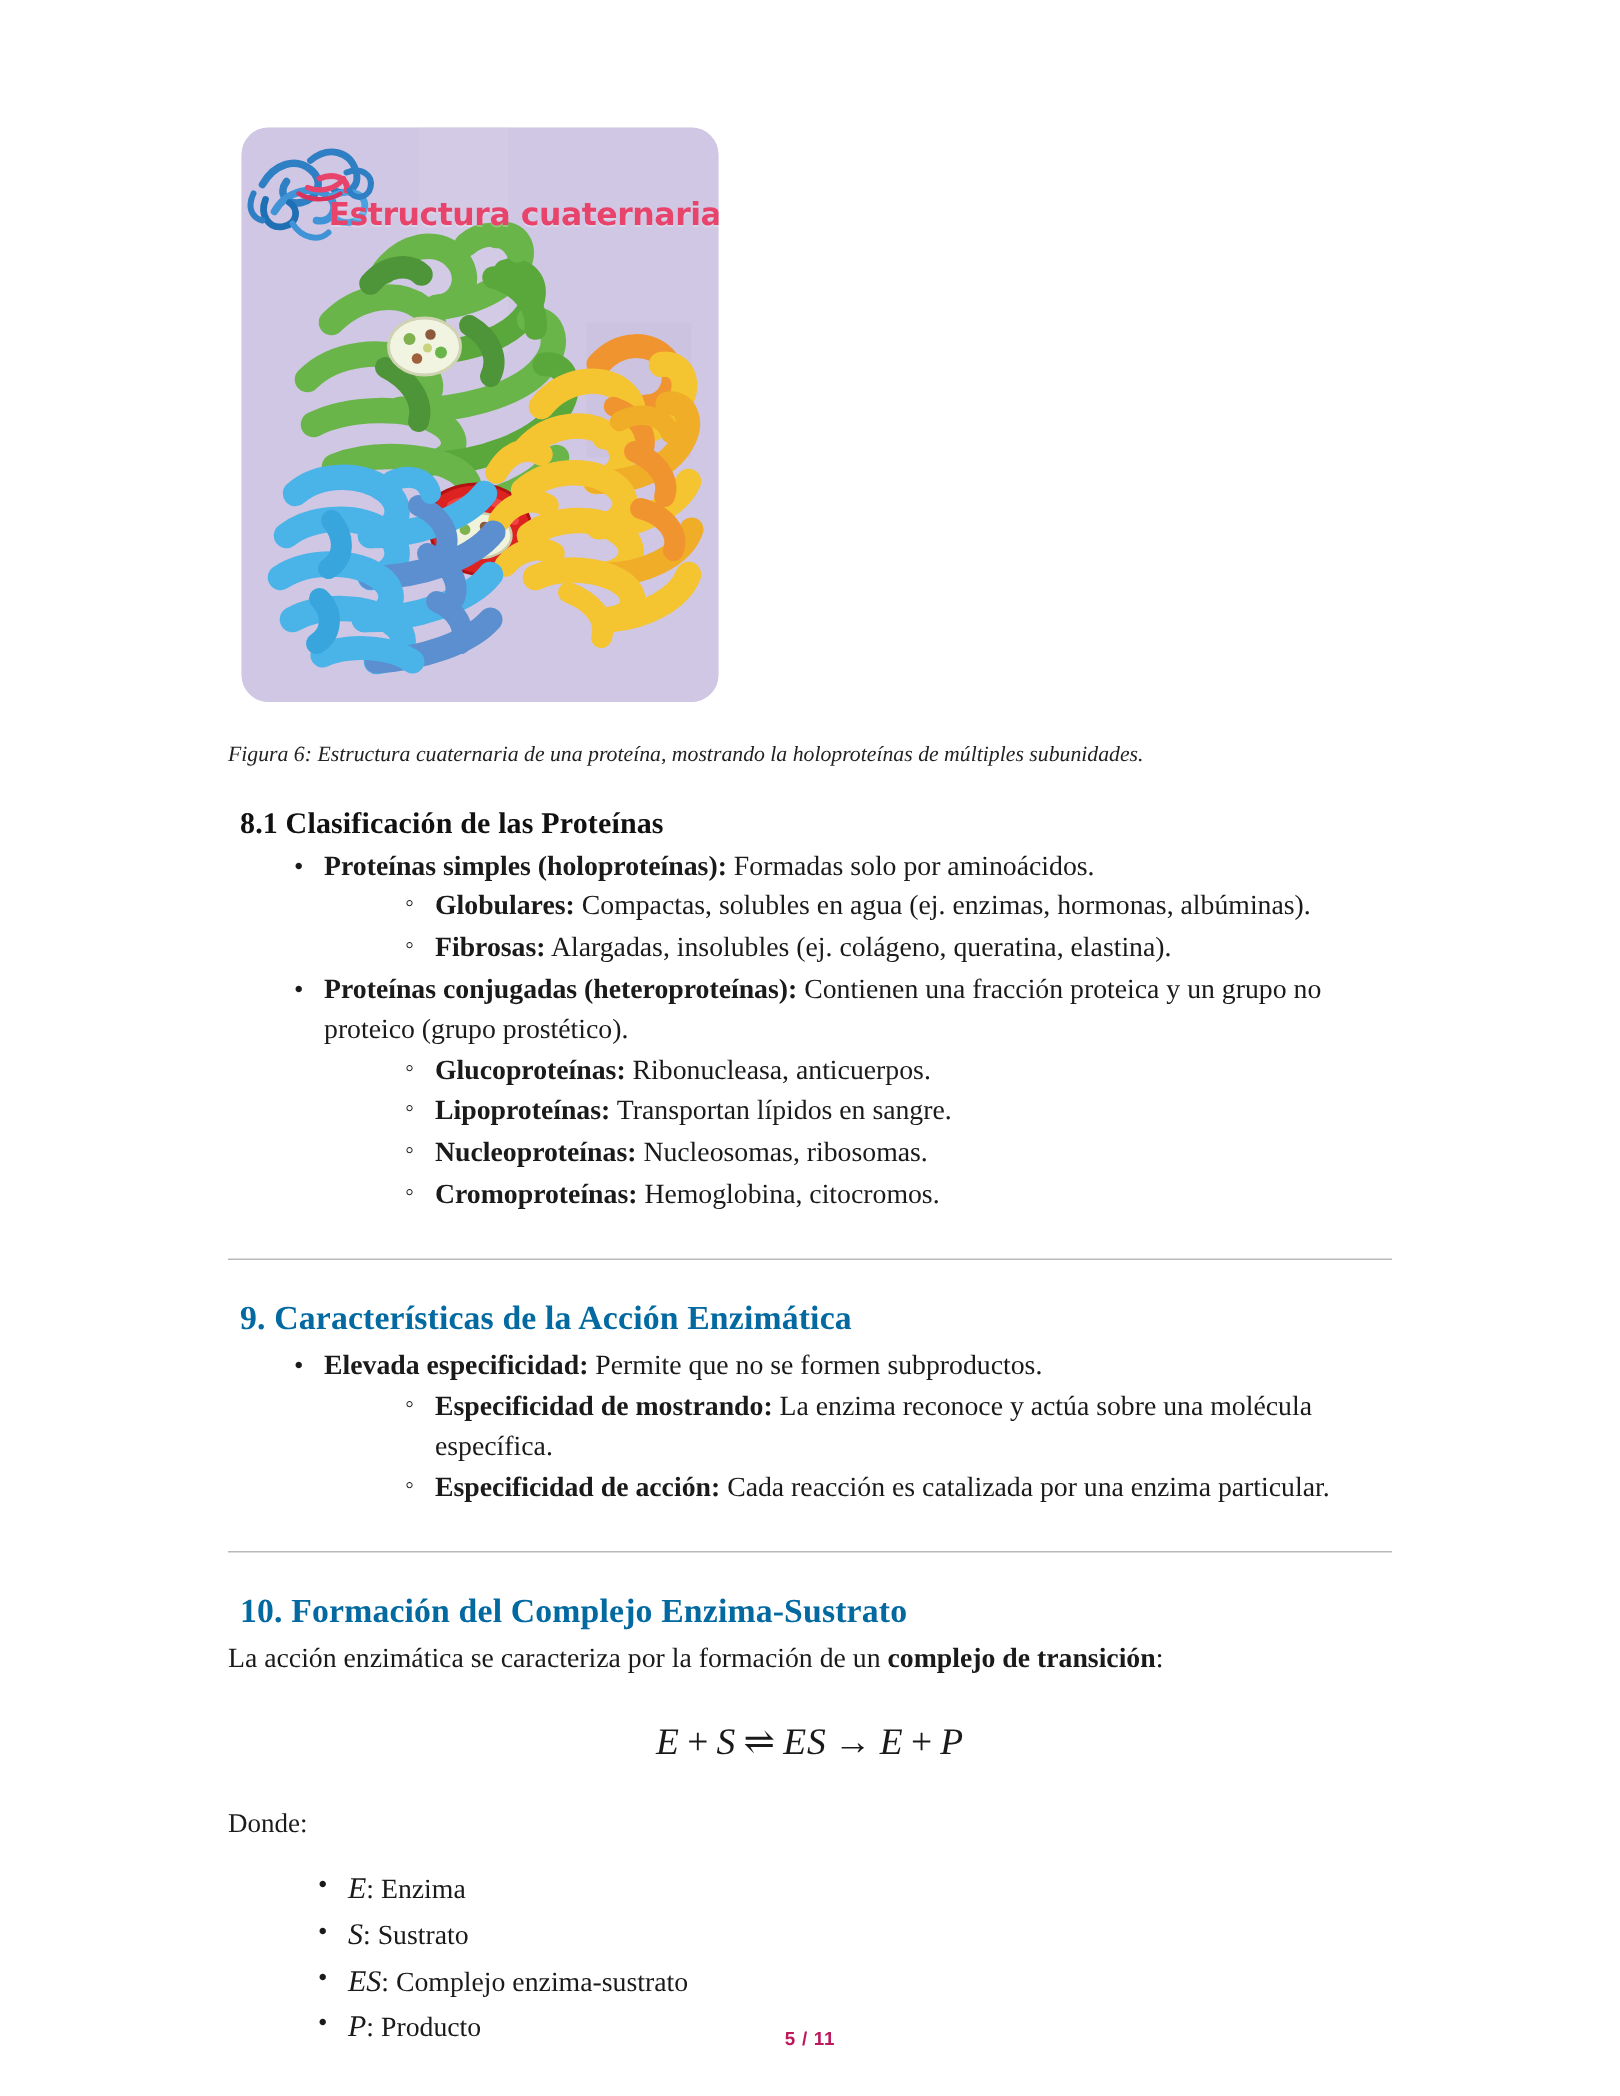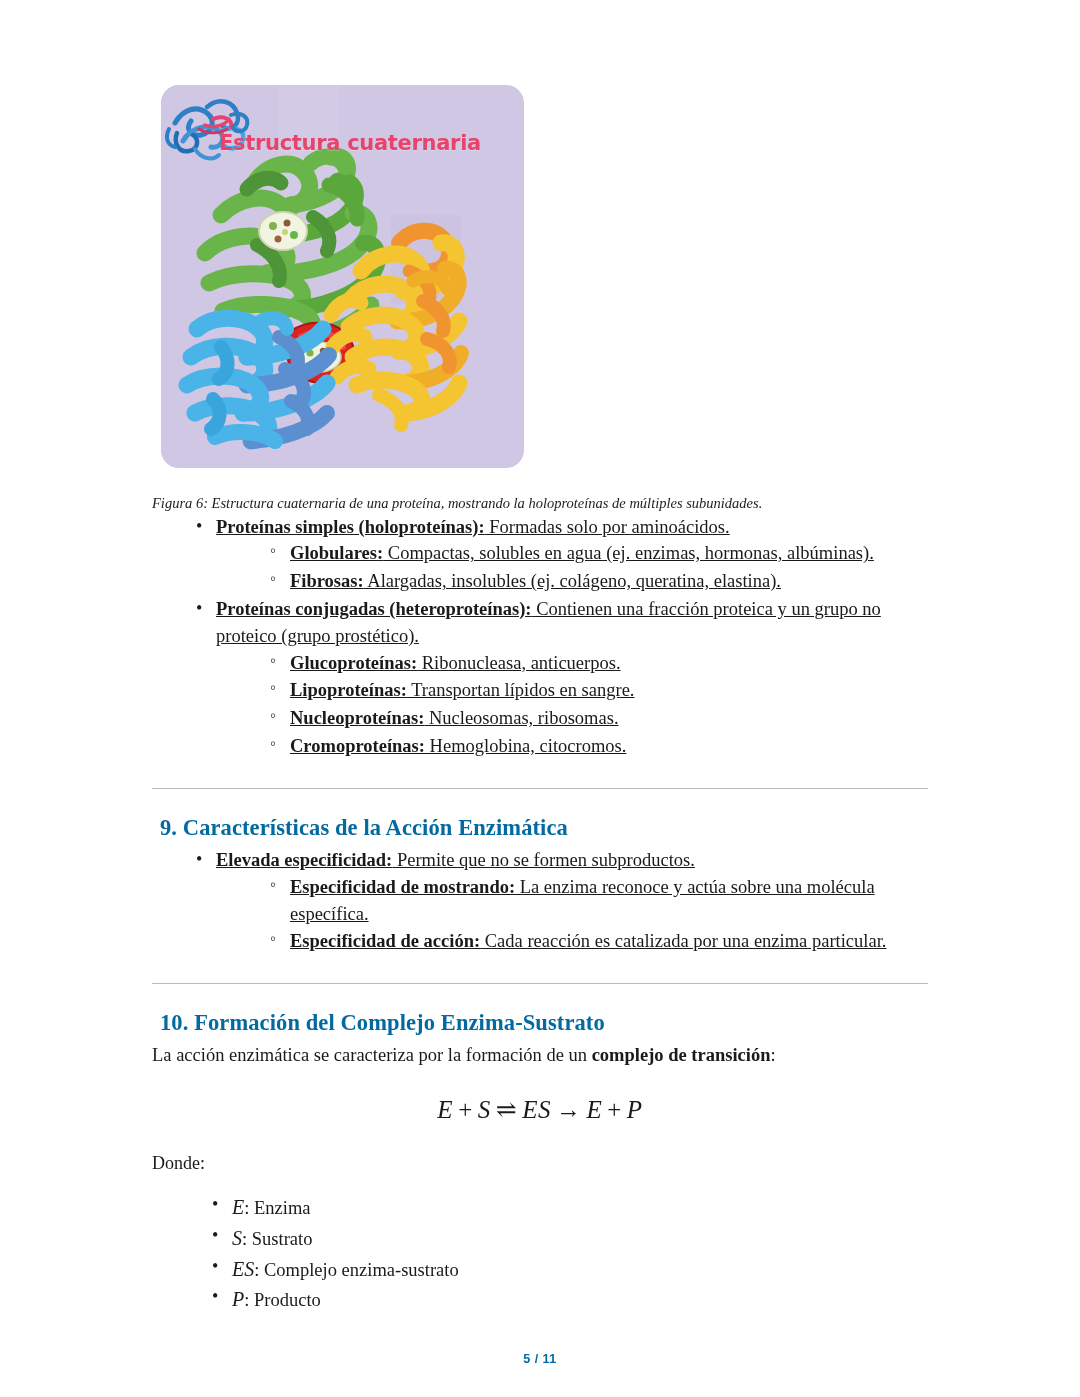--- a/index.html
+++ b/index.html
@@ -33,21 +33,20 @@
     padding-top: 85px;
   }
   .figure-img {
     position: relative;
     width: 318px;
     height: 383px;
     border-radius: 18px;
     background: #cfc7e3;
     overflow: hidden;
     margin-left: 9px;
-    padding-left: 45px;
   }
   .fig-title {
     position: absolute;
     left: 58px;
     top: 46px;
     font-family: "DejaVu Sans", sans-serif;
     font-size: 21px;
     font-weight: bold;
     color: #e8436b;
     letter-spacing: -0.3px;
@@ -92,21 +91,20 @@
     border-top: 1.4px solid #b9b9b9;
     margin: 28px 0 14px 0;
     width: 776px;
   }
 
   
   ul.lvl1 {
     list-style: none;
     margin: 0;
     padding: 0 0 0 40px;
-    text-decoration: underline;
   }
   ul.lvl1 > li {
     position: relative;
     font-size: 18.5px;
     line-height: 1.45;
     margin: 0 0 1px 0;
     padding-left: 24px;
   }
   ul.lvl1 > li::before {
     content: "\2022";
@@ -189,21 +187,21 @@
   
   .footer {
     position: absolute;
     left: 0;
     top: 1352px;
     width: 1080px;
     text-align: center;
     font-family: "Liberation Sans", sans-serif;
     font-size: 12.5px;
     font-weight: bold;
-    color: #0369a1;
+    color: #be185d;
     letter-spacing: 0.5px;
   }
 </style>
 </head>
 <body>
 
 <div class="page">
   <div class="content">
 
     <div class="figure-wrap">
@@ -313,20 +311,21 @@
             </g>
           </g>
         </svg>
 
         <div class="fig-title">Estructura cuaternaria</div>
       </div>
 
       <div class="caption">Figura 6: Estructura cuaternaria de una proteína, mostrando la holoproteínas de múltiples subunidades.</div>
     </div>
 
+    <h2 class="sub-head">8.1 Clasificación de las Proteínas</h2>
 
     <ul class="lvl1">
       <li>
         <span class="b">Proteínas simples (holoproteínas):</span><span> Formadas solo por aminoácidos.</span>
         <ul class="lvl2">
           <li>
             <span class="b">Globulares:</span><span> Compactas, solubles en agua (ej. enzimas, hormonas, albúminas).</span>
           </li>
           <li>
             <span class="b">Fibrosas:</span><span> Alargadas, insolubles (ej. colágeno, queratina, elastina).</span>

